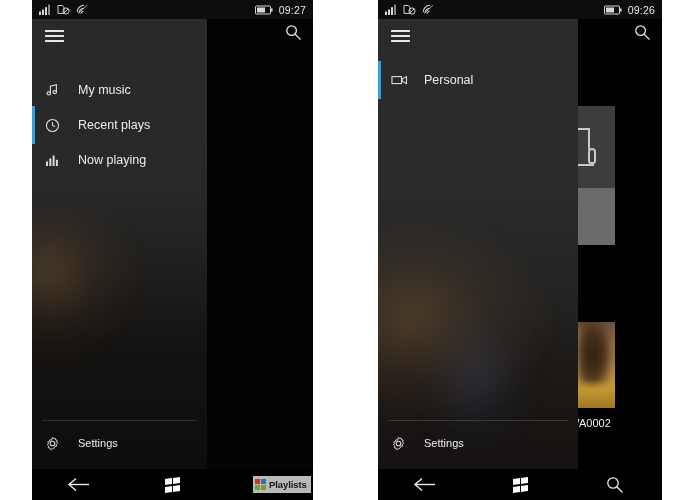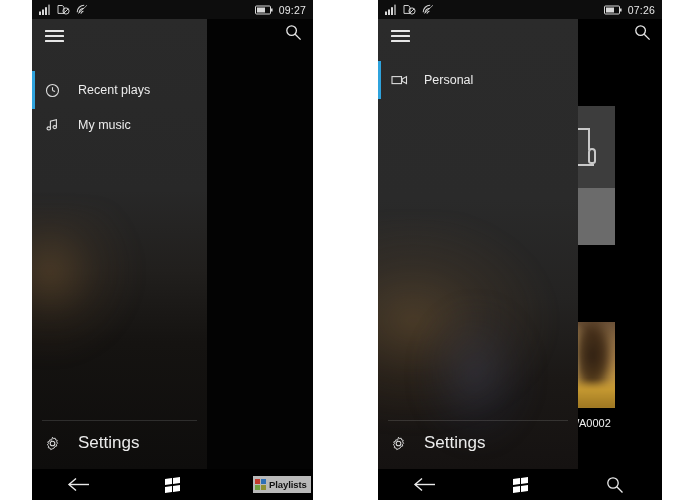--- a/index.html
+++ b/index.html
@@ -198,21 +198,21 @@
   }
   .settings-row {
     display: flex;
     align-items: center;
     height: 28px;
     padding-left: 13px;
     cursor: pointer;
   }
   .settings-label {
     color: #ececec;
-    font-size: 17px;
+    font-size: 11px;
     margin-left: 11px;
   }
 
   
   .photos-bg { position: absolute; inset: 19px 0 0 0; background: #000; overflow: hidden; }
   .thumb { position: absolute; }
   .thumb-doc {
     background: #3d3d3d;
     display: flex;
     align-items: center;
@@ -385,43 +385,54 @@
       <div class="drawer-topbar">
         <div class="hamburger">
           <span></span>
             <span></span>
             <span></span>
         </div>
       </div>
 
       <div class="nav nav-left">
 
+        <div class="nav-item">
+          <span class="nav-icon">
+            <svg width="14" height="14" viewBox="0 0 14 14" class="ic">
+              <path d="M5.4 10.2V3.1l6-1.3v7" fill="none" stroke="#dcdcdc" stroke-width="1.1"></path>
+              <ellipse cx="3.8" cy="10.4" rx="1.8" ry="1.5" fill="none" stroke="#dcdcdc" stroke-width="1.1"></ellipse>
+              <ellipse cx="9.8" cy="9.1" rx="1.8" ry="1.5" fill="none" stroke="#dcdcdc" stroke-width="1.1"></ellipse>
+            </svg>
+          </span>
+          <span class="nav-label">My music</span>
+        </div>
+
         <div class="nav-item selected">
           <span class="nav-icon">
             <svg width="15" height="15" viewBox="0 0 15 15" class="ic">
               <circle cx="7.5" cy="7.5" r="6" fill="none" stroke="#dcdcdc" stroke-width="1.1"></circle>
               <line x1="7.5" y1="7.5" x2="7.5" y2="4.2" stroke="#dcdcdc" stroke-width="1.1"></line>
               <line x1="7.5" y1="7.5" x2="10" y2="8.6" stroke="#dcdcdc" stroke-width="1.1"></line>
             </svg>
           </span>
           <span class="nav-label">Recent plays</span>
         </div>
 
+
         <div class="nav-item">
           <span class="nav-icon">
-            <svg width="14" height="14" viewBox="0 0 14 14" class="ic">
-              <path d="M5.4 10.2V3.1l6-1.3v7" fill="none" stroke="#dcdcdc" stroke-width="1.1"></path>
-              <ellipse cx="3.8" cy="10.4" rx="1.8" ry="1.5" fill="none" stroke="#dcdcdc" stroke-width="1.1"></ellipse>
-              <ellipse cx="9.8" cy="9.1" rx="1.8" ry="1.5" fill="none" stroke="#dcdcdc" stroke-width="1.1"></ellipse>
+            <svg width="14" height="13" viewBox="0 0 14 13" class="ic">
+              <rect x="1" y="7.5" width="2" height="4.5" fill="#dcdcdc"></rect>
+              <rect x="4.3" y="4.5" width="2" height="7.5" fill="#dcdcdc"></rect>
+              <rect x="7.6" y="1.5" width="2" height="10.5" fill="#dcdcdc"></rect>
+              <rect x="10.9" y="5.8" width="2" height="6.2" fill="#dcdcdc"></rect>
             </svg>
           </span>
-          <span class="nav-label">My music</span>
-        </div>
-
-
+          <span class="nav-label">Now playing</span>
+        </div>
 
       </div>
 
       <div class="drawer-settings">
         <div class="drawer-sep"></div>
         <div class="settings-row">
           <span class="nav-icon">
             <svg width="15" height="15" viewBox="0 0 16 16" class="ic">
               <circle cx="8" cy="8" r="2.5" fill="none" stroke="#dcdcdc" stroke-width="1.1"></circle>
               <path d="M8 1.3l1 1.5 1.8-.5.5 1.8 1.8.5-.8 1.7 1.2 1.4-1.4 1.2.4 1.8-1.8.3-.8 1.7L8 13.6l-1.9.9-.8-1.7-1.8-.3.4-1.8-1.4-1.2L3.7 8l-.8-1.7 1.8-.5.5-1.8L7 4.5z" fill="none" stroke="#dcdcdc" stroke-width="1"></path>
@@ -596,21 +607,21 @@
         </span>
       </div>
       <div class="status-right">
         <span>
           <svg width="18" height="10" viewBox="0 0 18 10" class="ic">
             <rect x="0.5" y="1" width="15" height="8" rx="1" fill="none" stroke="#d8d8d8" stroke-width="1"></rect>
             <rect x="2" y="2.5" width="8" height="5" fill="#d8d8d8"></rect>
             <rect x="16" y="3.5" width="1.6" height="3" fill="#d8d8d8"></rect>
           </svg>
         </span>
-        <span class="status-time">07:26</span>
+        <span class="status-time">09:26</span>
       </div>
     </div>
 
     <div class="navbar">
       <div class="navbar-btn">
         <span>
           <svg width="24" height="15" viewBox="0 0 24 15" class="ic">
             <line x1="2" y1="7.5" x2="22" y2="7.5" stroke="#eaeaea" stroke-width="1.4"></line>
             <polyline points="9,1.5 2,7.5 9,13.5" fill="none" stroke="#eaeaea" stroke-width="1.4"></polyline>
           </svg>

